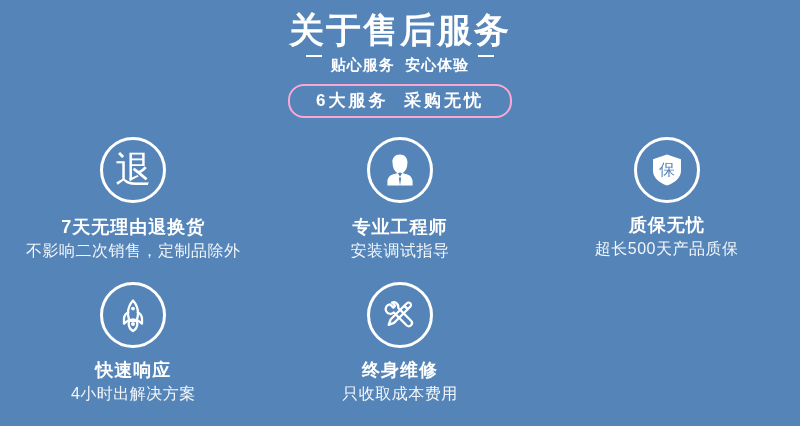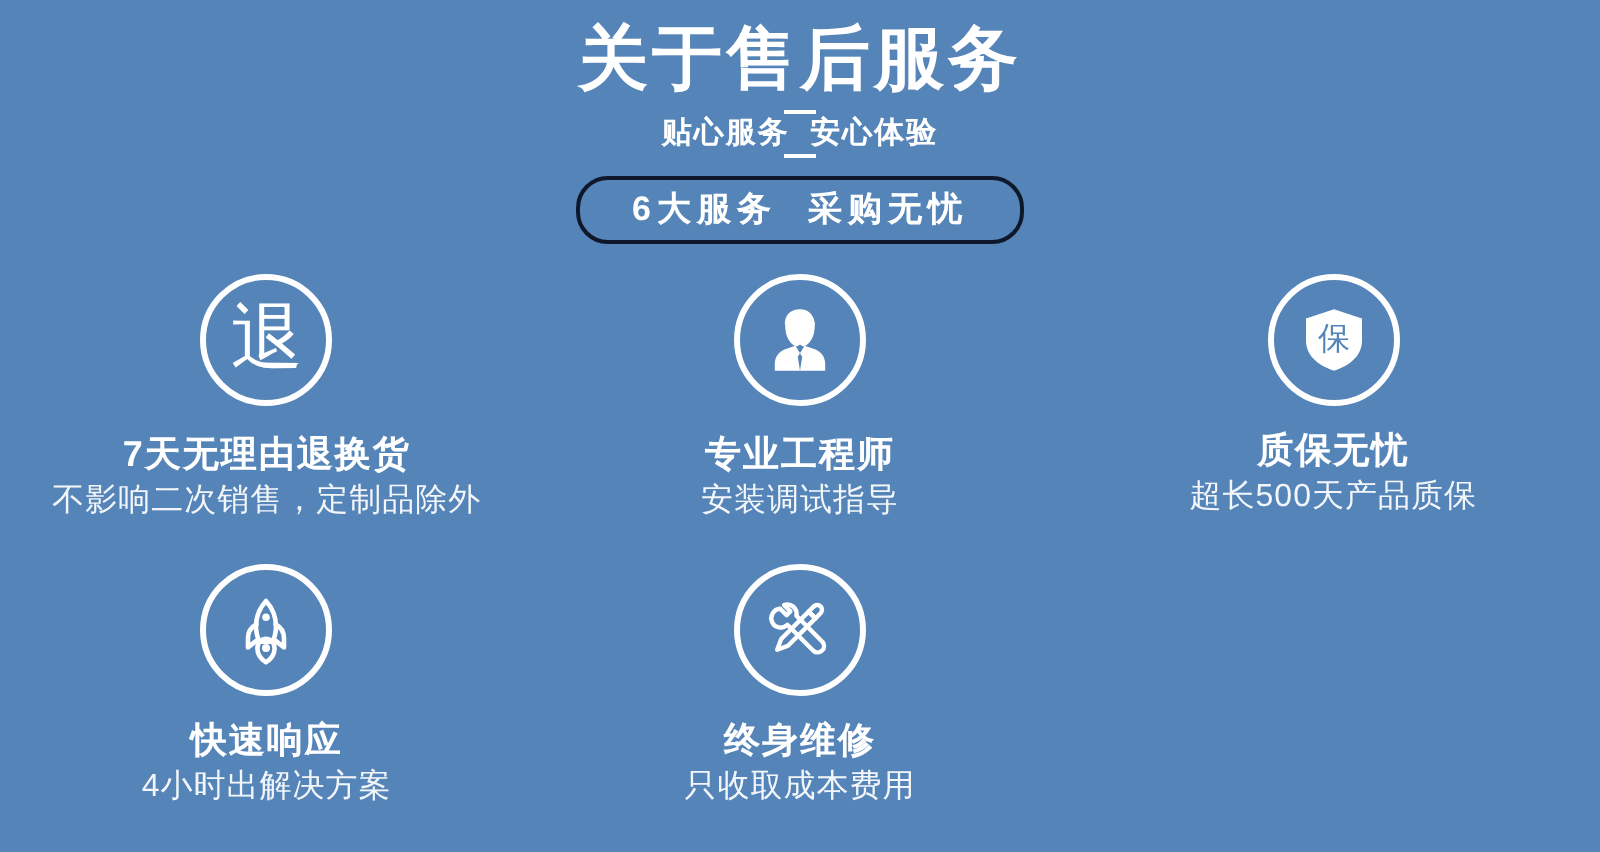--- a/index.html
+++ b/index.html
@@ -40,41 +40,40 @@
     letter-spacing: 2px;
   }
   .sub-title-row {
     margin-top: 4px;
     font-size: 15px;
     line-height: 20px;
     font-weight: 700;
     color: #ffffff;
     letter-spacing: 1px;
     display: flex;
-    align-items: center;
+    align-items: flex-start;
     justify-content: center;
-    flex-direction: column;
   }
   .dash {
     display: inline-block;
     width: 16px;
     height: 2px;
     background: #ffffff;
     margin: 0 9px;
   }
   .sub-title-text { white-space: pre; }
 
   .pill-wrap {
     margin-top: 9px;
     display: flex;
     justify-content: center;
   }
   .pill {
     display: inline-block;
-    border: 2px solid #0f172a;
+    border: 2px solid #f9a8d4;
     border-radius: 16px;
     padding: 5px 26px 6px 26px;
     font-size: 17px;
     line-height: 19px;
     font-weight: 700;
     color: #ffffff;
     letter-spacing: 3px;
     white-space: pre;
   }
 

